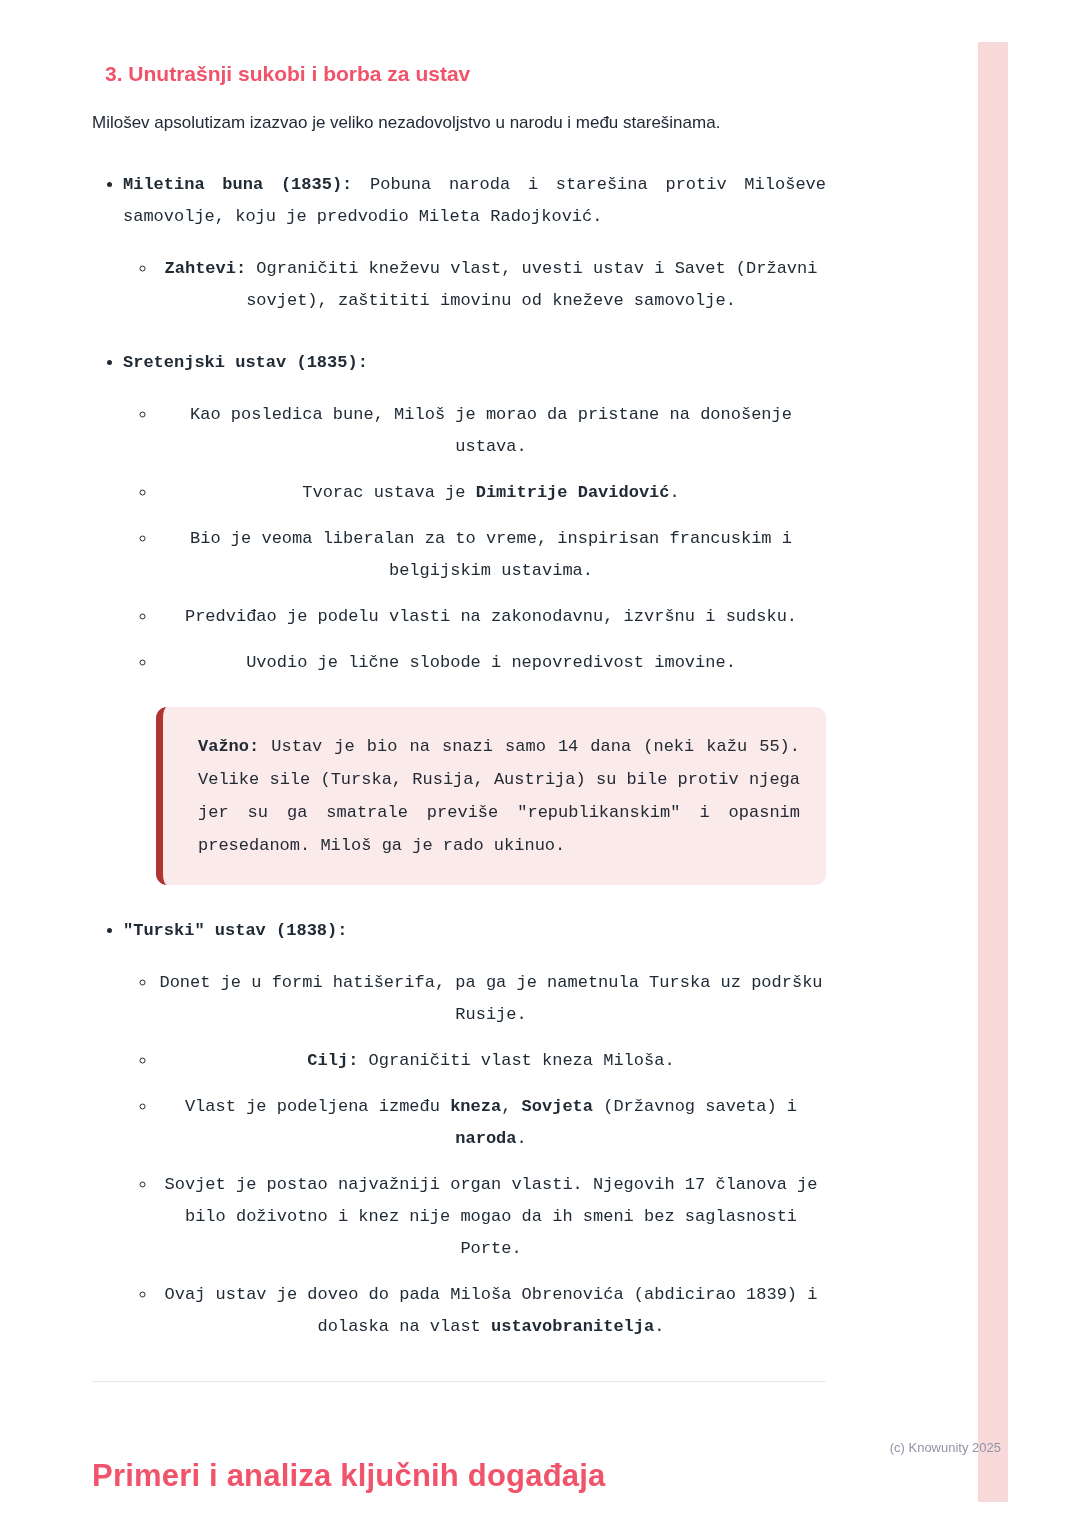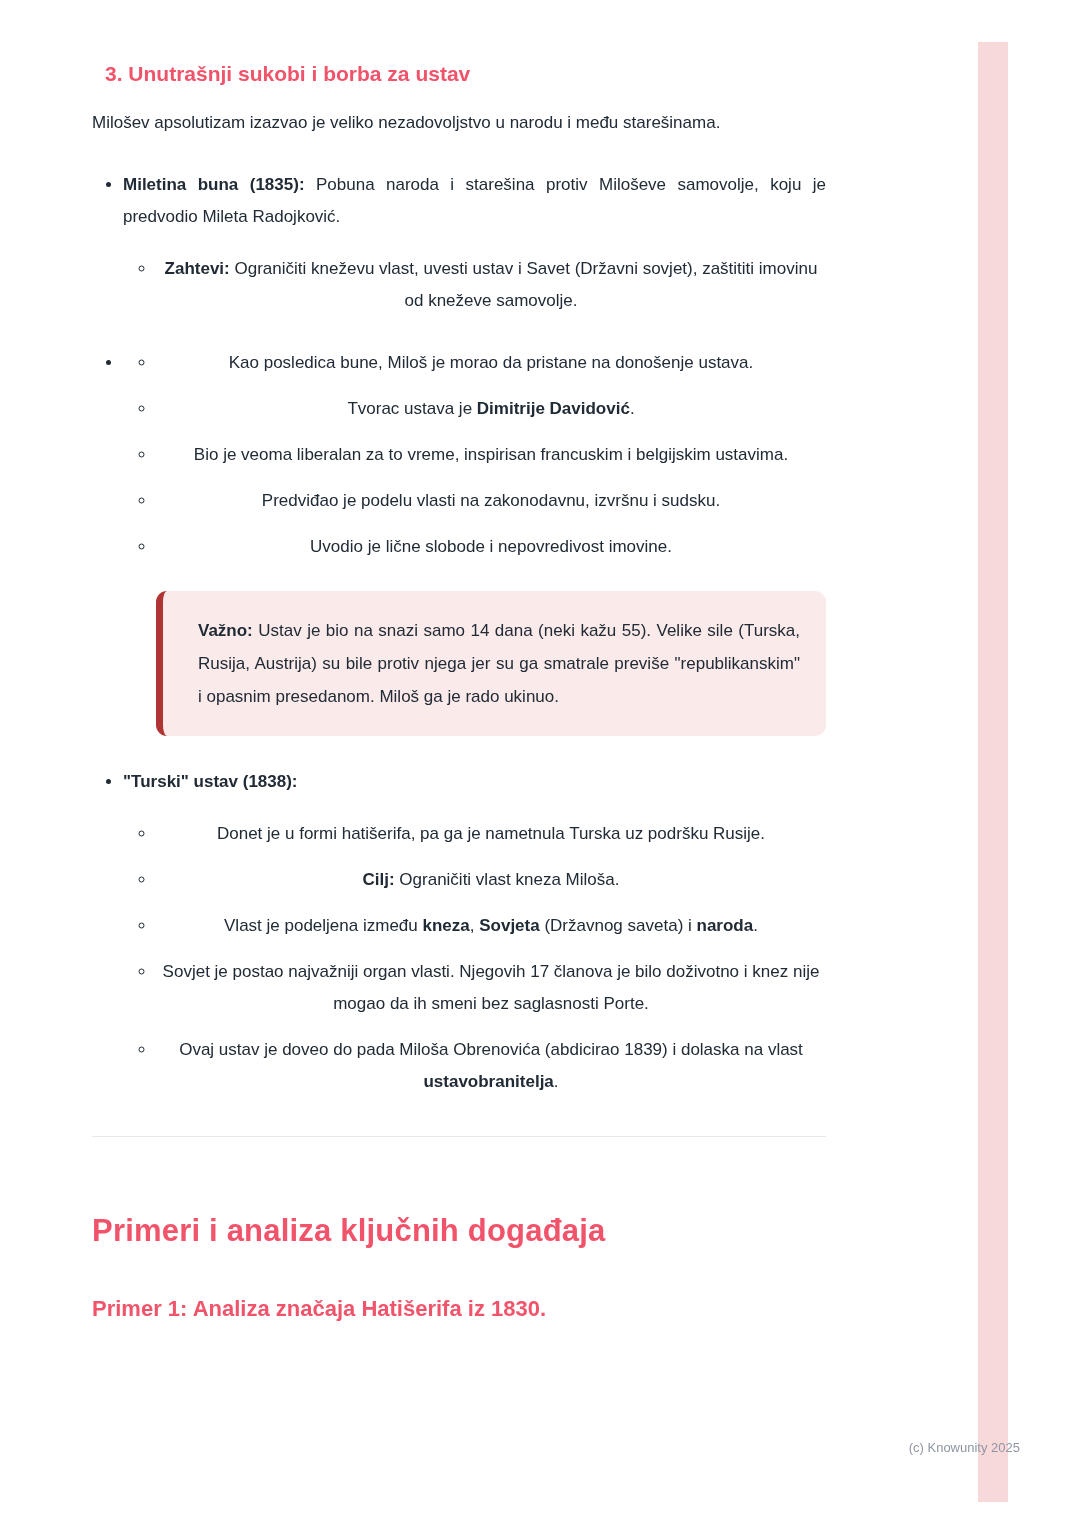--- a/index.html
+++ b/index.html
@@ -38,20 +38,21 @@
     margin: 13px;
   }
   .intro {
     margin: 18px 0 0;
     text-align: justify;
   }
   ul.l1 {
     margin: 30px 0 8px;
     padding-left: 31px;
     list-style: disc;
+    font-family: Liberation Mono, monospace;
   }
   ul.l1 > li { margin-bottom: 30px; }
   ul.l2 {
     margin: 20px 0 0;
     padding-left: 33px;
     list-style: circle;
     text-align: center;
   }
   ul.l2 > li { margin-bottom: 14px; }
   .justify { text-align: justify; }
@@ -91,21 +92,21 @@
     top: 42px;
     right: 72px;
     width: 30px;
     height: 1460px;
     background: var(--side-bar);
     z-index: 1;
   }
   .footer {
     position: absolute;
     top: 1440px;
-    right: 60px;
+    right: 79px;
     font-size: 13px;
     line-height: 16px;
     color: var(--footer-text);
     z-index: 2;
   }
 </style>
 </head>
 <body>
 
 <div class="side-bar"></div>
@@ -119,20 +120,21 @@
   <ul class="l1">
 
     <li>
       <span class="justify" style="display:block"><span class="b">Miletina buna (1835):</span><span> Pobuna naroda i starešina protiv Miloševe samovolje, koju je predvodio Mileta Radojković.</span></span>
       <ul class="l2">
         <li><span class="b">Zahtevi:</span><span> Ograničiti kneževu vlast, uvesti ustav i Savet (Državni sovjet), zaštititi imovinu od kneževe samovolje.</span></li>
       </ul>
     </li>
 
     <li>
+      <span style="display:block"><span class="b">Sretenjski ustav (1835):</span></span>
       <ul class="l2">
         <li><span>Kao posledica bune, Miloš je morao da pristane na donošenje ustava.</span></li>
         <li><span>Tvorac ustava je </span><span class="b">Dimitrije Davidović</span><span>.</span></li>
         <li><span>Bio je veoma liberalan za to vreme, inspirisan francuskim i belgijskim ustavima.</span></li>
         <li><span>Predviđao je podelu vlasti na zakonodavnu, izvršnu i sudsku.</span></li>
         <li><span>Uvodio je lične slobode i nepovredivost imovine.</span></li>
       </ul>
       <div class="callout"><span class="b">Važno:</span><span> Ustav je bio na snazi samo 14 dana (neki kažu 55). Velike sile (Turska, Rusija, Austrija) su bile protiv njega jer su ga smatrale previše "republikanskim" i opasnim presedanom. Miloš ga je rado ukinuo.</span></div>
     </li>
 

